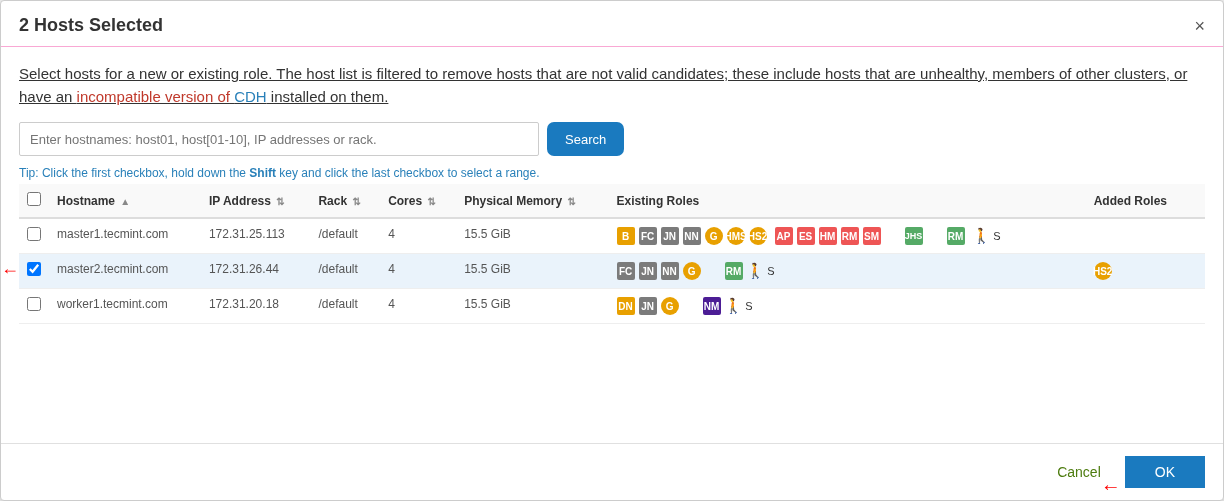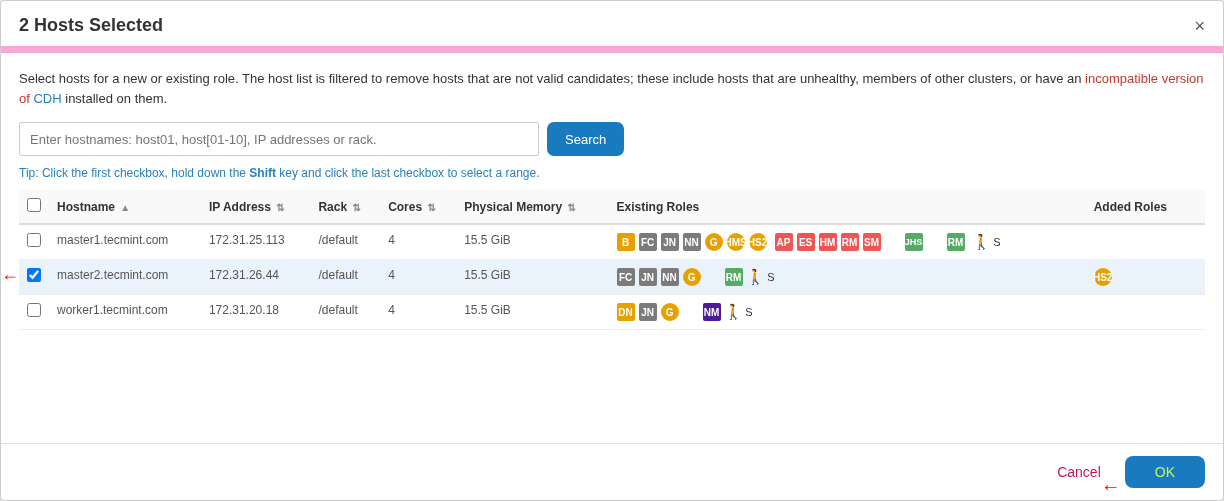--- a/index.html
+++ b/index.html
@@ -21,45 +21,46 @@
       position: relative;
       box-shadow: 0 4px 16px rgba(0,0,0,0.2);
       display: flex;
       flex-direction: column;
     }
     .modal-header {
       display: flex;
       justify-content: space-between;
       align-items: center;
       padding: 14px 18px 10px 18px;
-      border-bottom: 7px solid #f9a8d4;
+      border-bottom: 1px solid #f9a8d4;
     }
     .modal-title {
       font-size: 18px;
       font-weight: bold;
       color: #333;
     }
     .close-btn {
       font-size: 18px;
       color: #555;
       cursor: pointer;
       background: none;
       border: none;
       line-height: 1;
     }
     .modal-body {
       padding: 16px 18px;
       flex: 1;
       overflow: auto;
     }
     .description {
-      font-size: 13px;
+      font-size: 15px;
       color: #333;
       margin-bottom: 14px;
       line-height: 1.5;
+      text-decoration: underline;
     }
     .description .highlight {
       color: #c0392b;
     }
     .description .cdh {
       color: #2980b9;
     }
     .search-row {
       display: flex;
       align-items: flex-end;
@@ -83,21 +84,21 @@
       background: #1a7abf;
       color: white;
       border: none;
       border-radius: 7px;
       font-size: 13px;
       cursor: pointer;
     }
     .tip {
       font-size: 12px;
       color: #555;
-      margin-bottom: 10px;
+      margin-bottom: 4px;
     }
     .tip span { color: #2980b9; }
     table {
       width: 100%;
       border-collapse: collapse;
       font-size: 12px;
     }
     thead tr {
       border-bottom: 2px solid #ddd;
       background: #f9f9f9;
@@ -167,30 +168,30 @@
       justify-content: flex-end;
       align-items: center;
       padding: 12px 18px;
       border-top: 1px solid #e0e0e0;
       gap: 14px;
       position: relative;
     }
     .cancel-btn {
       background: none;
       border: none;
-      color: #be185d;
+      color: #4d7c0f;
       font-size: 14px;
       cursor: pointer;
       padding: 6px 10px;
     }
     .ok-btn {
       background: #1a7abf;
-      color: #bef264;
+      color: #ffffff;
       border: none;
-      border-radius: 8px;
+      border-radius: 0;
       font-size: 14px;
       cursor: pointer;
       padding: 8px 30px;
     }
     .arrow-indicator {
       color: red;
       font-size: 18px;
       display: inline-block;
     }
     input[type="checkbox"] {

